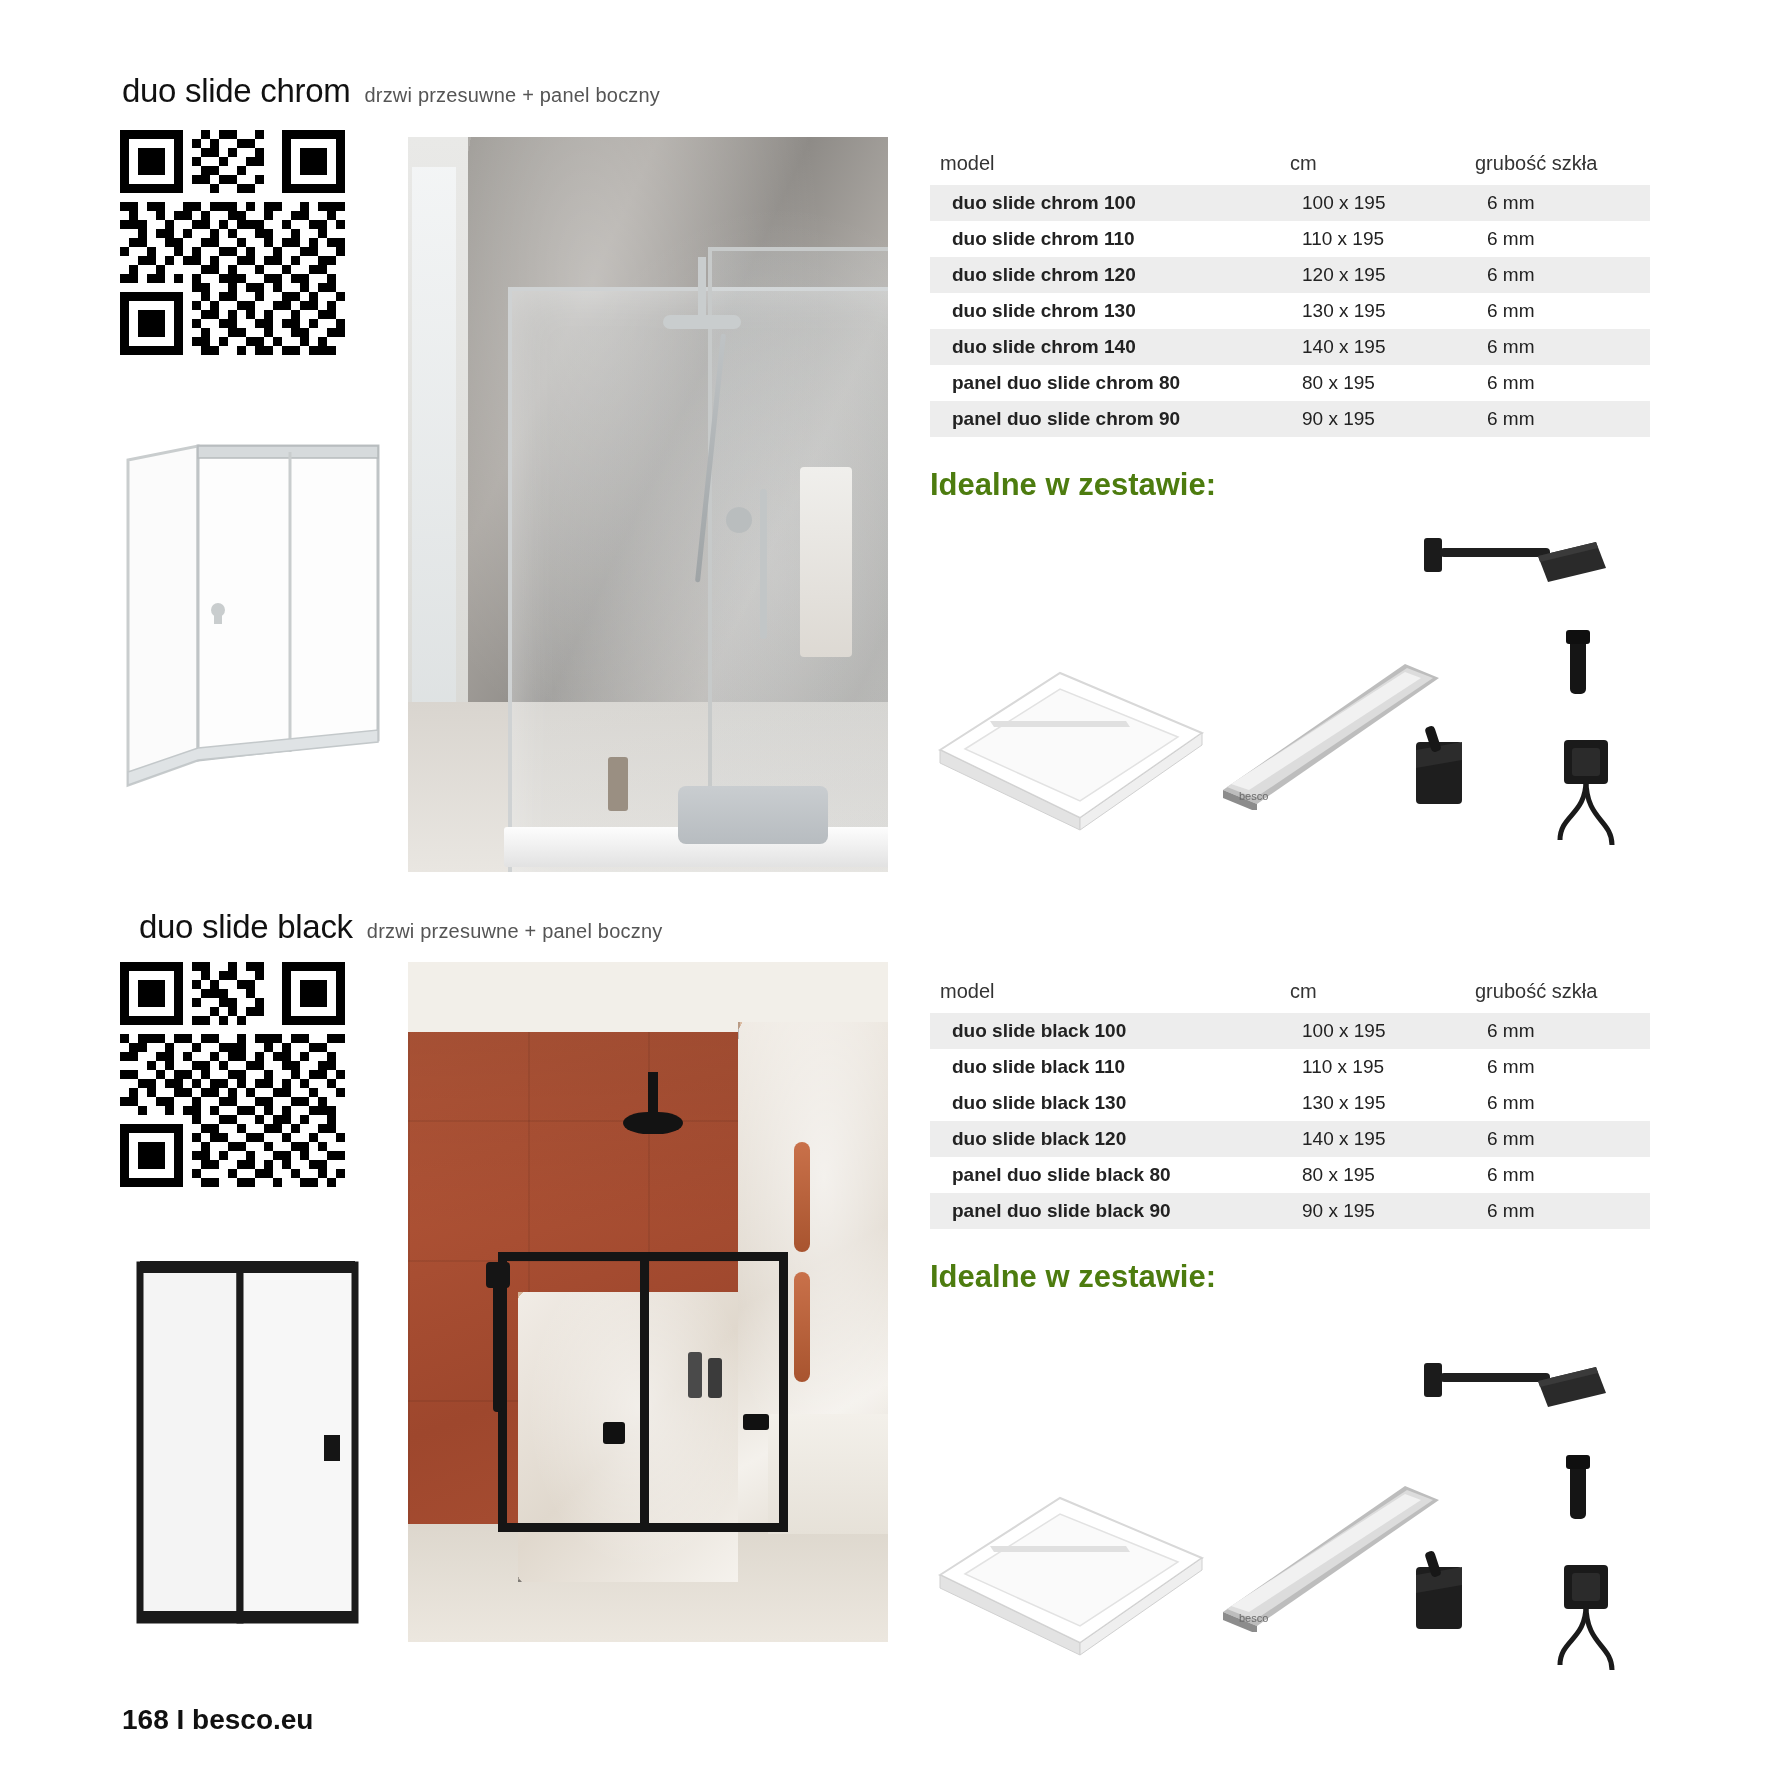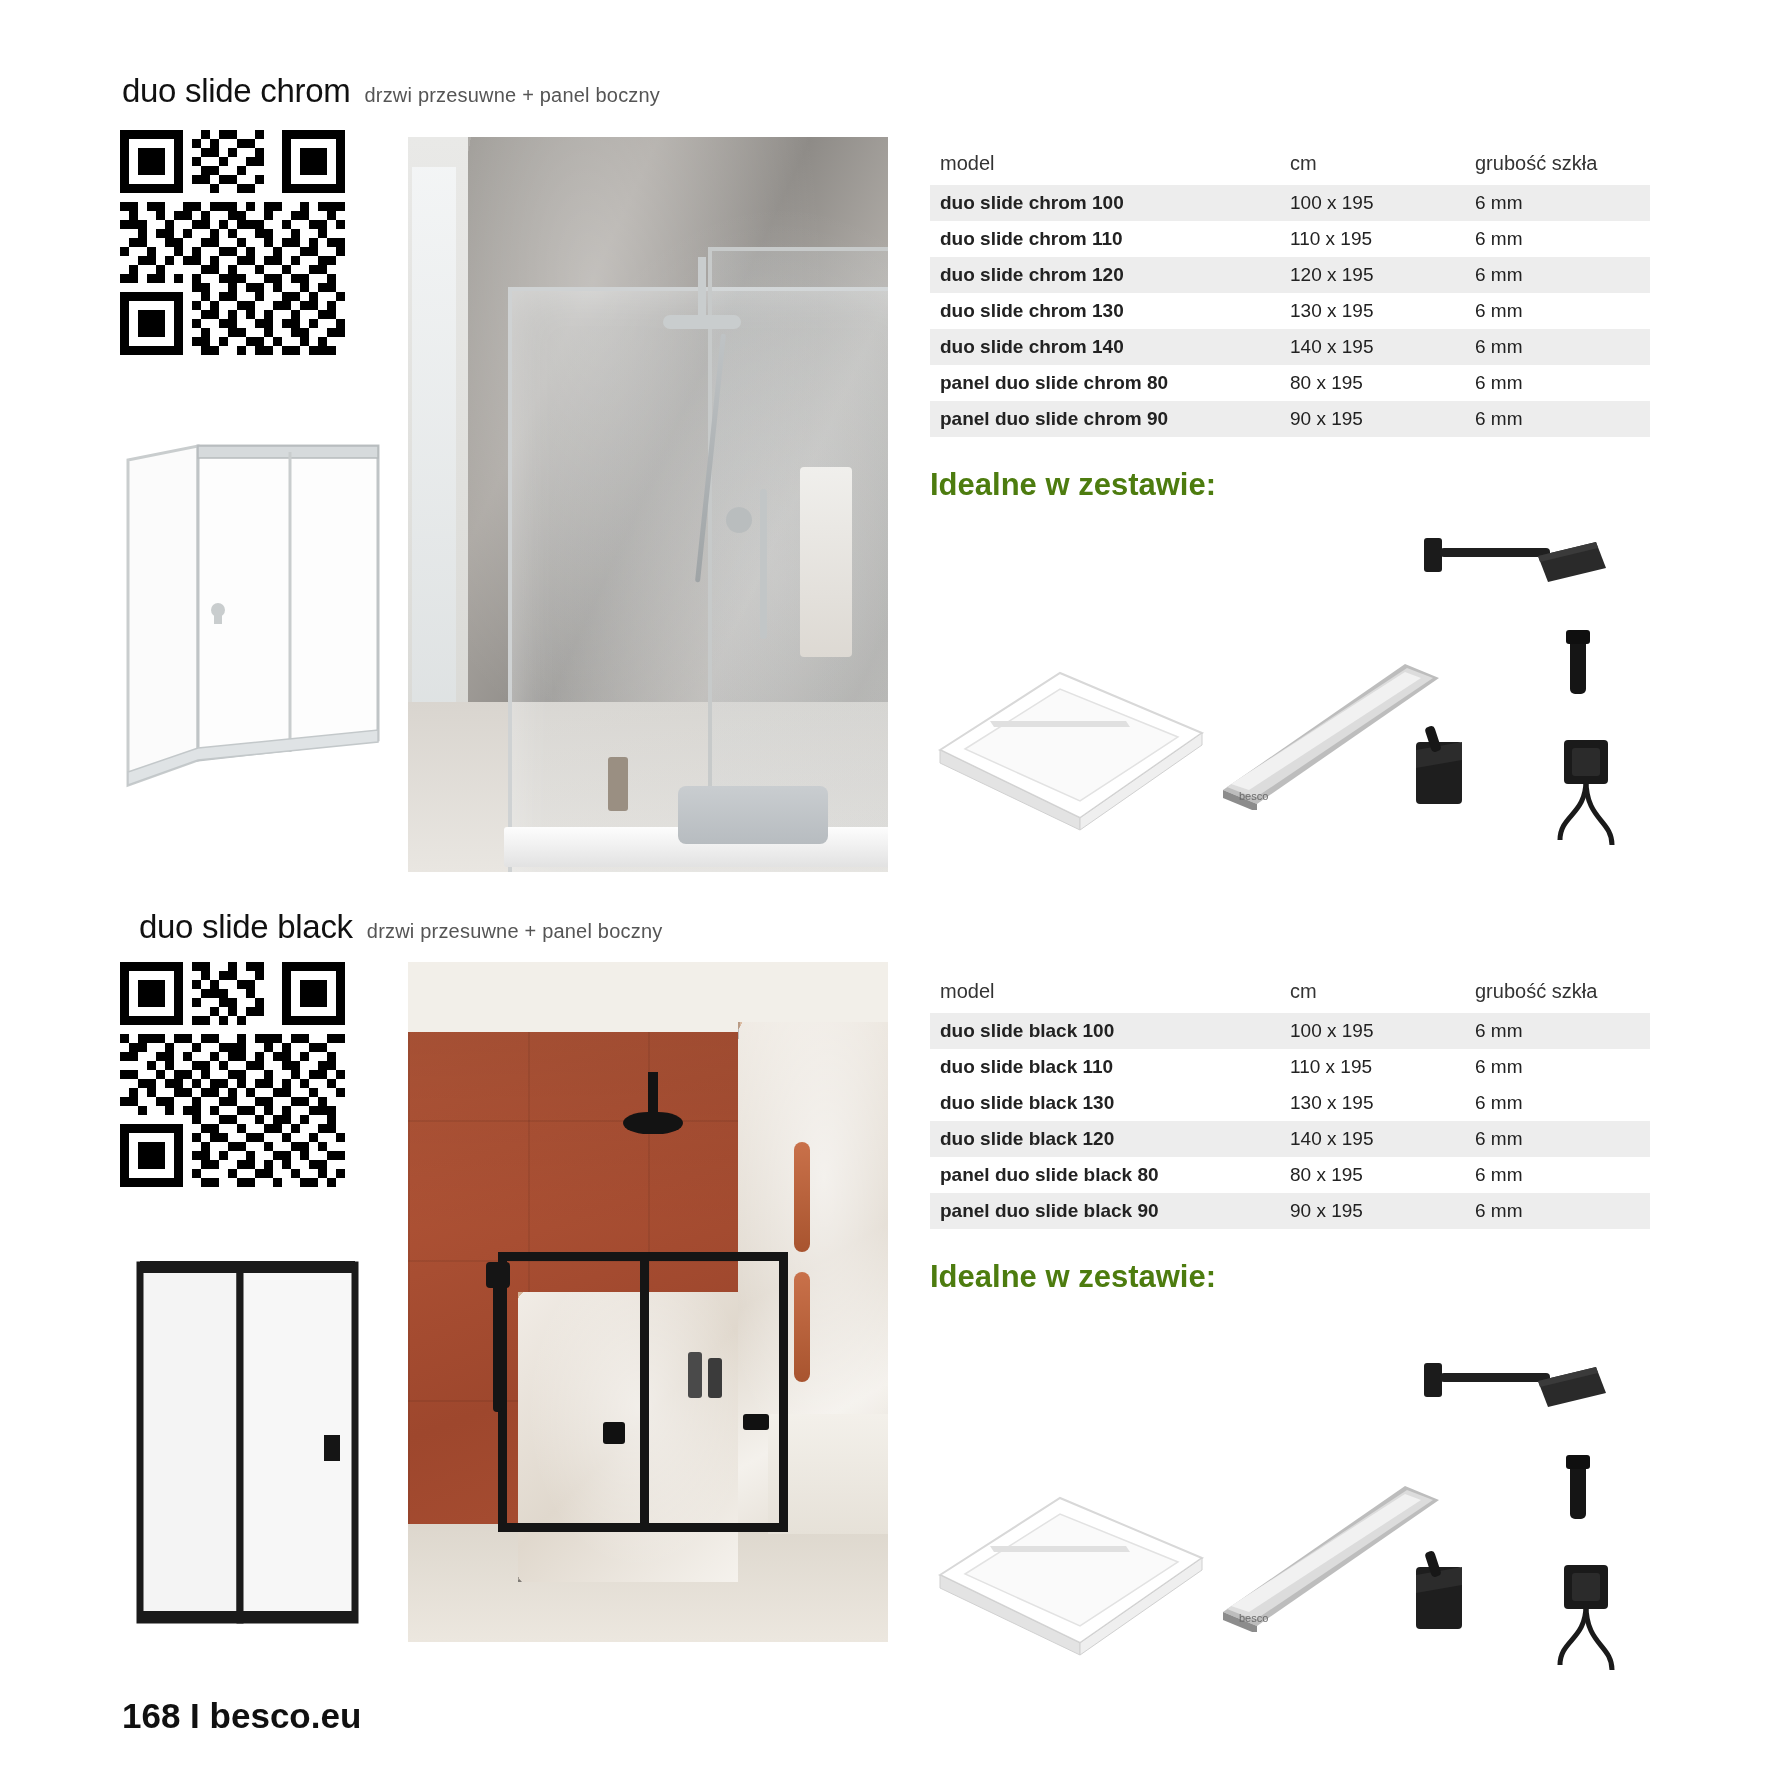--- a/index.html
+++ b/index.html
@@ -22,32 +22,32 @@
 
   
   .qr { image-rendering: pixelated; display: block; }
 
   
   table.spec { border-collapse: collapse; width: 100%; }
   table.spec th {
     text-align: left; font-weight: 400; font-size: 20px; color: #333;
     padding: 2px 10px 10px 10px;
   }
-  table.spec td { font-size: 19px; padding: 7px 10px; color: #222; }
+  table.spec td { font-size: 19px; padding: 7px 22px; color: #222; }
   table.spec tr.row-alt td { background: #ededed; }
   table.spec td.c-model { font-weight: 700; }
   table.spec td.c-cm, table.spec td.c-th { font-weight: 400; }
   .ideal {
     font-size: 31px; font-weight: 700; color: #4d7c0f; margin-top: 30px;
   }
 
   
   .footer {
     position: absolute; left: 122px; bottom: 36px;
-    font-size: 35px; font-weight: 700; color: #111;
+    font-size: 28px; font-weight: 700; color: #111;
   }
 
   
   .photo { position: absolute; overflow: hidden; }
 
   
   .ph1 { background: linear-gradient(160deg,#8f8d8b 0%, #a6a29d 35%, #b9b5b0 70%, #cfcbc6 100%); }
   .ph1 .floor {
     position: absolute; left:0; right:0; bottom:0; height: 170px;
     background: linear-gradient(180deg,#d9d5cf,#e9e6e1);

